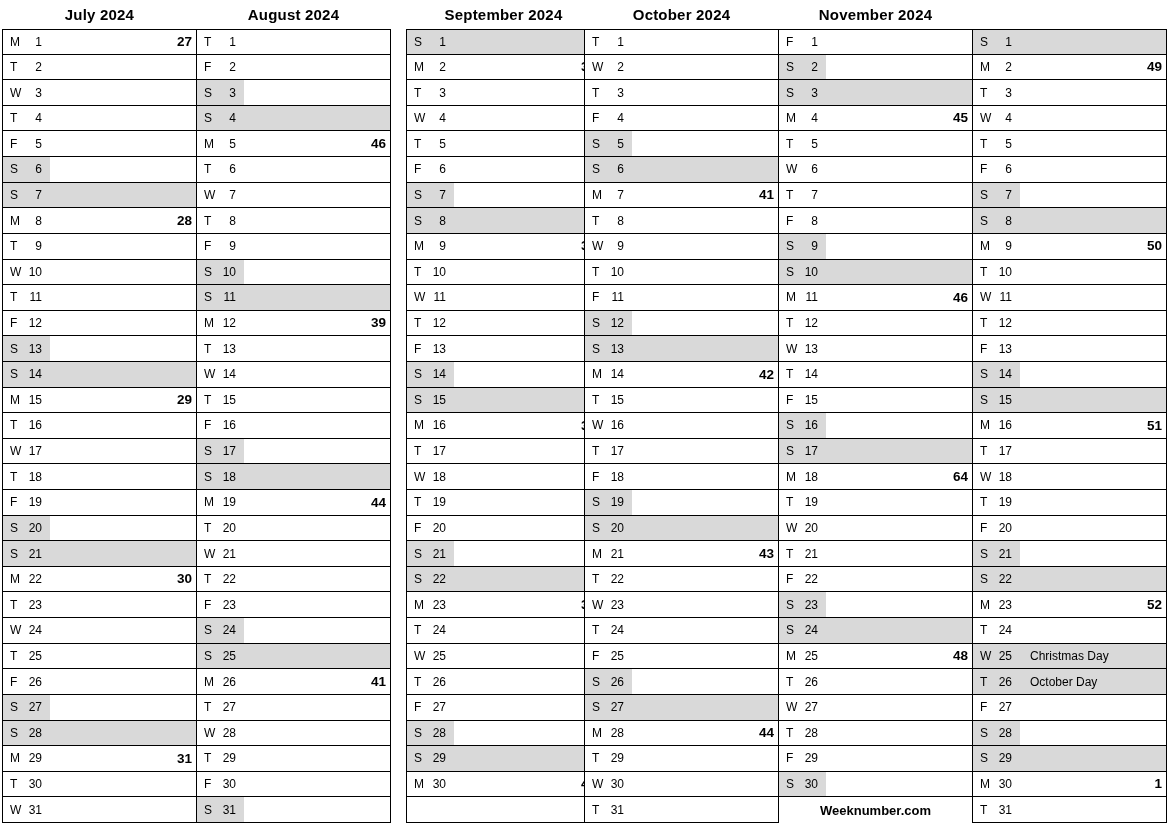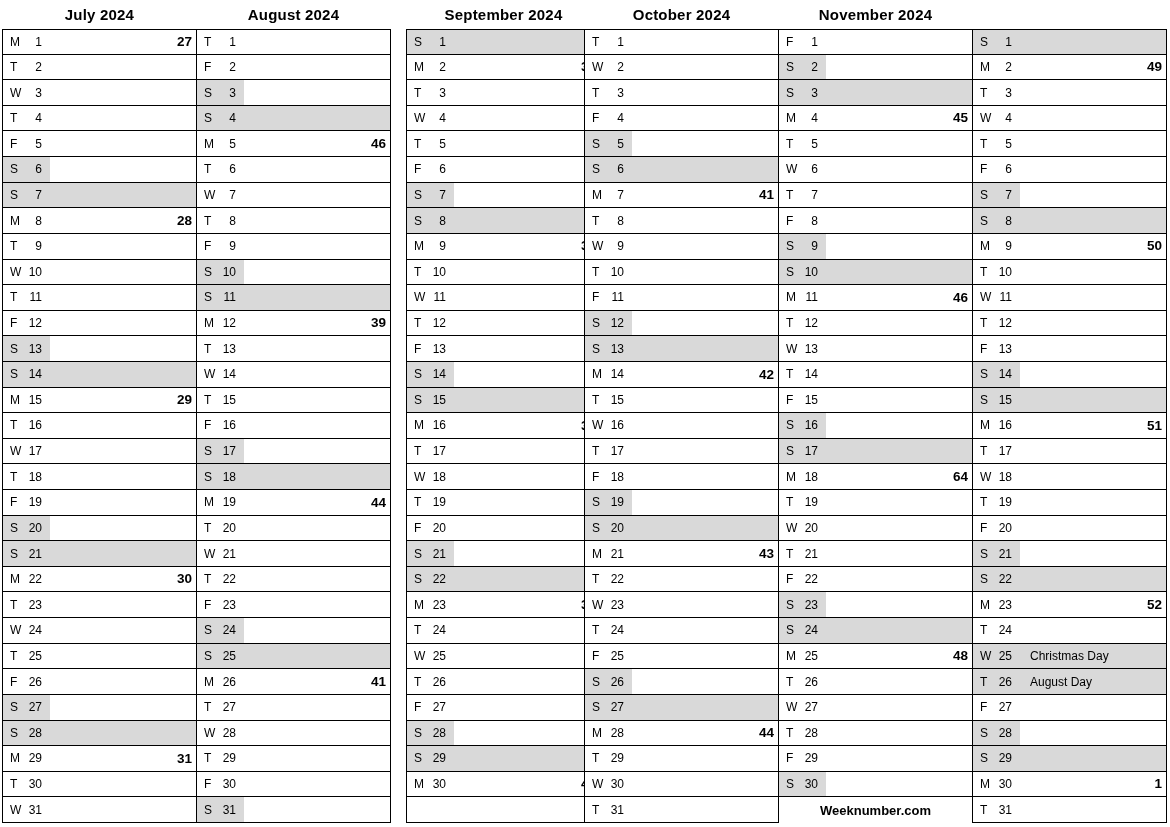--- a/index.html
+++ b/index.html
@@ -846,21 +846,21 @@
             <span class="day-number">24</span>
           </div>
           <div class="day-cell hol">
             <span class="day-letter">W</span>
             <span class="day-number">25</span>
             <span class="holiday-label">Christmas Day</span>
           </div>
           <div class="day-cell hol">
             <span class="day-letter">T</span>
             <span class="day-number">26</span>
-            <span class="holiday-label">August Day</span>
+            <span class="holiday-label">October Day</span>
           </div>
           <div class="day-cell">
             <span class="day-letter">F</span>
             <span class="day-number">27</span>
           </div>
           <div class="day-cell sat">
             <span class="day-letter">S</span>
             <span class="day-number">28</span>
           </div>
           <div class="day-cell sun">

